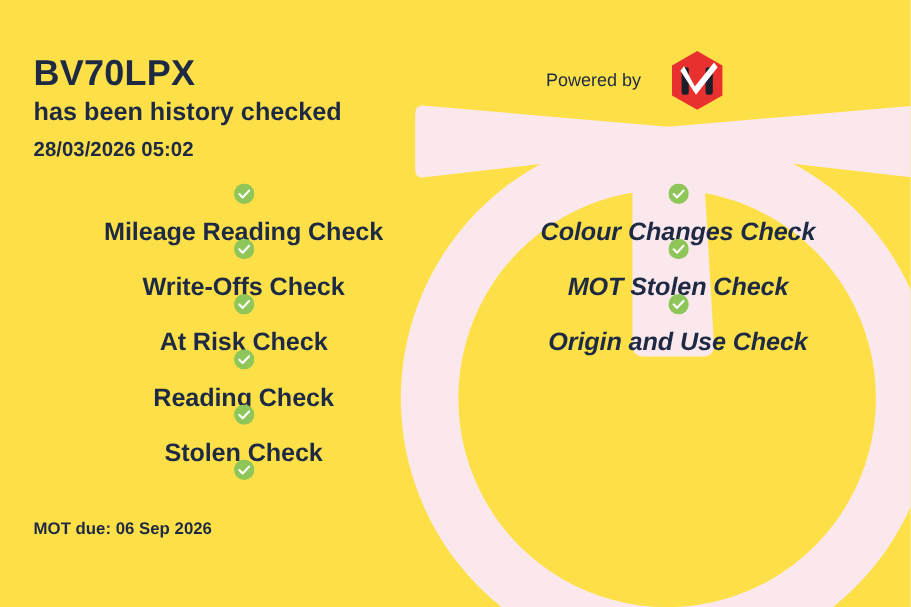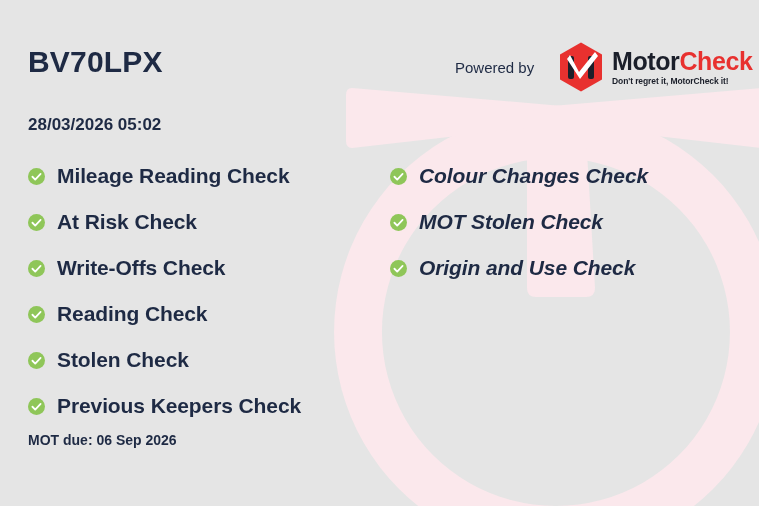--- a/index.html
+++ b/index.html
@@ -7,21 +7,21 @@
     padding: 0;
     background: #ffffff;
   }
   body {
     font-family: "Liberation Sans", sans-serif;
   }
   #canvas {
     position: relative;
     width: 759px;
     height: 506px;
-    background: #e5e5e5;
+    background: #fde047;
     overflow: hidden;
   }
 
   
   .wm-layer {
     position: absolute;
     inset: 0;
     overflow: hidden;
     pointer-events: none;
   }
@@ -103,20 +103,21 @@
     top: 153px;
   }
   .col-left  { left: 28px;  width: 350px; }
   .col-right { left: 390px; width: 350px; font-style: italic; }
 
   .check-row {
     display: flex;
     align-items: center;
     height: 46px;
     gap: 12px;
+    flex-direction: column;
   }
   .check-icon {
     flex: 0 0 auto;
     width: 17px;
     height: 17px;
     display: block;
   }
   .check-label {
     font-size: 21px;
     font-weight: bold;
@@ -150,87 +151,81 @@
         <path d="M352,88 q-6,0 -6,7 l0,46 q0,7 6,7 l210,-24 q8,-1 8,-8 l0,-2 q0,-7 -8,-8 Z"></path>
 
         <path d="M762,88 q6,0 6,7 l0,46 q0,7 -6,7 l-210,-24 q-8,-1 -8,-8 l0,-2 q0,-7 8,-8 Z"></path>
 
         <path d="M527,118 q0,-8 8,-8 l42,0 q8,0 8,8 l10,170 q0,9 -9,9 l-50,0 q-9,0 -9,-9 Z"></path>
       </g>
     </svg>
   </div>
 
   <div class="plate-title">BV70LPX</div>
+  <div class="plate-sub">has been history checked</div>
   <div class="plate-date">28/03/2026 05:02</div>
 
   <div class="powered-by">Powered by</div>
 
   <div class="logo-wrap">
     <svg class="logo-mark" width="48" height="52" viewBox="0 0 48 52" aria-hidden="true">
       <path d="M24 1.5 L45 13.5 L45 38.5 L24 50.5 L3 38.5 L3 13.5 Z" fill="#e8312f" rx="3"></path>
       <path d="M11 36 L11 17 q0-2 2-2 l2 0 q2 0 2 2 l0 19 q0 2 -2 2 l-2 0 q-2 0 -2-2 Z" fill="#1b1f2a"></path>
       <path d="M31 36 L31 17 q0-2 2-2 l2 0 q2 0 2 2 l0 19 q0 2 -2 2 l-2 0 q-2 0 -2-2 Z" fill="#1b1f2a"></path>
       <path d="M13 14 L22 31 L38 11 L41 15 L23 38 L10 18 Z" fill="#ffffff"></path>
     </svg>
-    <span class="logo-text-block">
-      <span class="logo-word">
-        <span class="w-motor">Motor</span><span class="w-check">Check</span>
-      </span>
-      <span class="logo-tagline">Don't regret it, MotorCheck it!</span>
-    </span>
   </div>
 
   <div class="col col-left">
 
     <div class="check-row">
       <svg class="check-icon" viewBox="0 0 20 20">
         <circle cx="10" cy="10" r="10" fill="#8fc659"></circle>
         <path d="M5.2 10.3 L8.5 13.6 L14.8 6.9" fill="none" stroke="#ffffff" stroke-width="2.1" stroke-linecap="round" stroke-linejoin="round"></path>
       </svg>
       <span class="check-label">Mileage Reading Check</span>
     </div>
 
     <div class="check-row">
       <svg class="check-icon" viewBox="0 0 20 20">
         <circle cx="10" cy="10" r="10" fill="#8fc659"></circle>
         <path d="M5.2 10.3 L8.5 13.6 L14.8 6.9" fill="none" stroke="#ffffff" stroke-width="2.1" stroke-linecap="round" stroke-linejoin="round"></path>
       </svg>
+      <span class="check-label">Write-Offs Check</span>
+    </div>
+
+    <div class="check-row">
+      <svg class="check-icon" viewBox="0 0 20 20">
+        <circle cx="10" cy="10" r="10" fill="#8fc659"></circle>
+        <path d="M5.2 10.3 L8.5 13.6 L14.8 6.9" fill="none" stroke="#ffffff" stroke-width="2.1" stroke-linecap="round" stroke-linejoin="round"></path>
+      </svg>
       <span class="check-label">At Risk Check</span>
     </div>
 
     <div class="check-row">
       <svg class="check-icon" viewBox="0 0 20 20">
         <circle cx="10" cy="10" r="10" fill="#8fc659"></circle>
         <path d="M5.2 10.3 L8.5 13.6 L14.8 6.9" fill="none" stroke="#ffffff" stroke-width="2.1" stroke-linecap="round" stroke-linejoin="round"></path>
       </svg>
-      <span class="check-label">Write-Offs Check</span>
-    </div>
-
-    <div class="check-row">
-      <svg class="check-icon" viewBox="0 0 20 20">
-        <circle cx="10" cy="10" r="10" fill="#8fc659"></circle>
-        <path d="M5.2 10.3 L8.5 13.6 L14.8 6.9" fill="none" stroke="#ffffff" stroke-width="2.1" stroke-linecap="round" stroke-linejoin="round"></path>
-      </svg>
       <span class="check-label">Reading Check</span>
     </div>
 
     <div class="check-row">
       <svg class="check-icon" viewBox="0 0 20 20">
         <circle cx="10" cy="10" r="10" fill="#8fc659"></circle>
         <path d="M5.2 10.3 L8.5 13.6 L14.8 6.9" fill="none" stroke="#ffffff" stroke-width="2.1" stroke-linecap="round" stroke-linejoin="round"></path>
       </svg>
       <span class="check-label">Stolen Check</span>
     </div>
 
     <div class="check-row">
       <svg class="check-icon" viewBox="0 0 20 20">
         <circle cx="10" cy="10" r="10" fill="#8fc659"></circle>
         <path d="M5.2 10.3 L8.5 13.6 L14.8 6.9" fill="none" stroke="#ffffff" stroke-width="2.1" stroke-linecap="round" stroke-linejoin="round"></path>
       </svg>
-      <span class="check-label">Previous Keepers Check</span>
     </div>
 
   </div>
 
   <div class="col col-right">
 
     <div class="check-row">
       <svg class="check-icon" viewBox="0 0 20 20">
         <circle cx="10" cy="10" r="10" fill="#8fc659"></circle>
         <path d="M5.2 10.3 L8.5 13.6 L14.8 6.9" fill="none" stroke="#ffffff" stroke-width="2.1" stroke-linecap="round" stroke-linejoin="round"></path>

